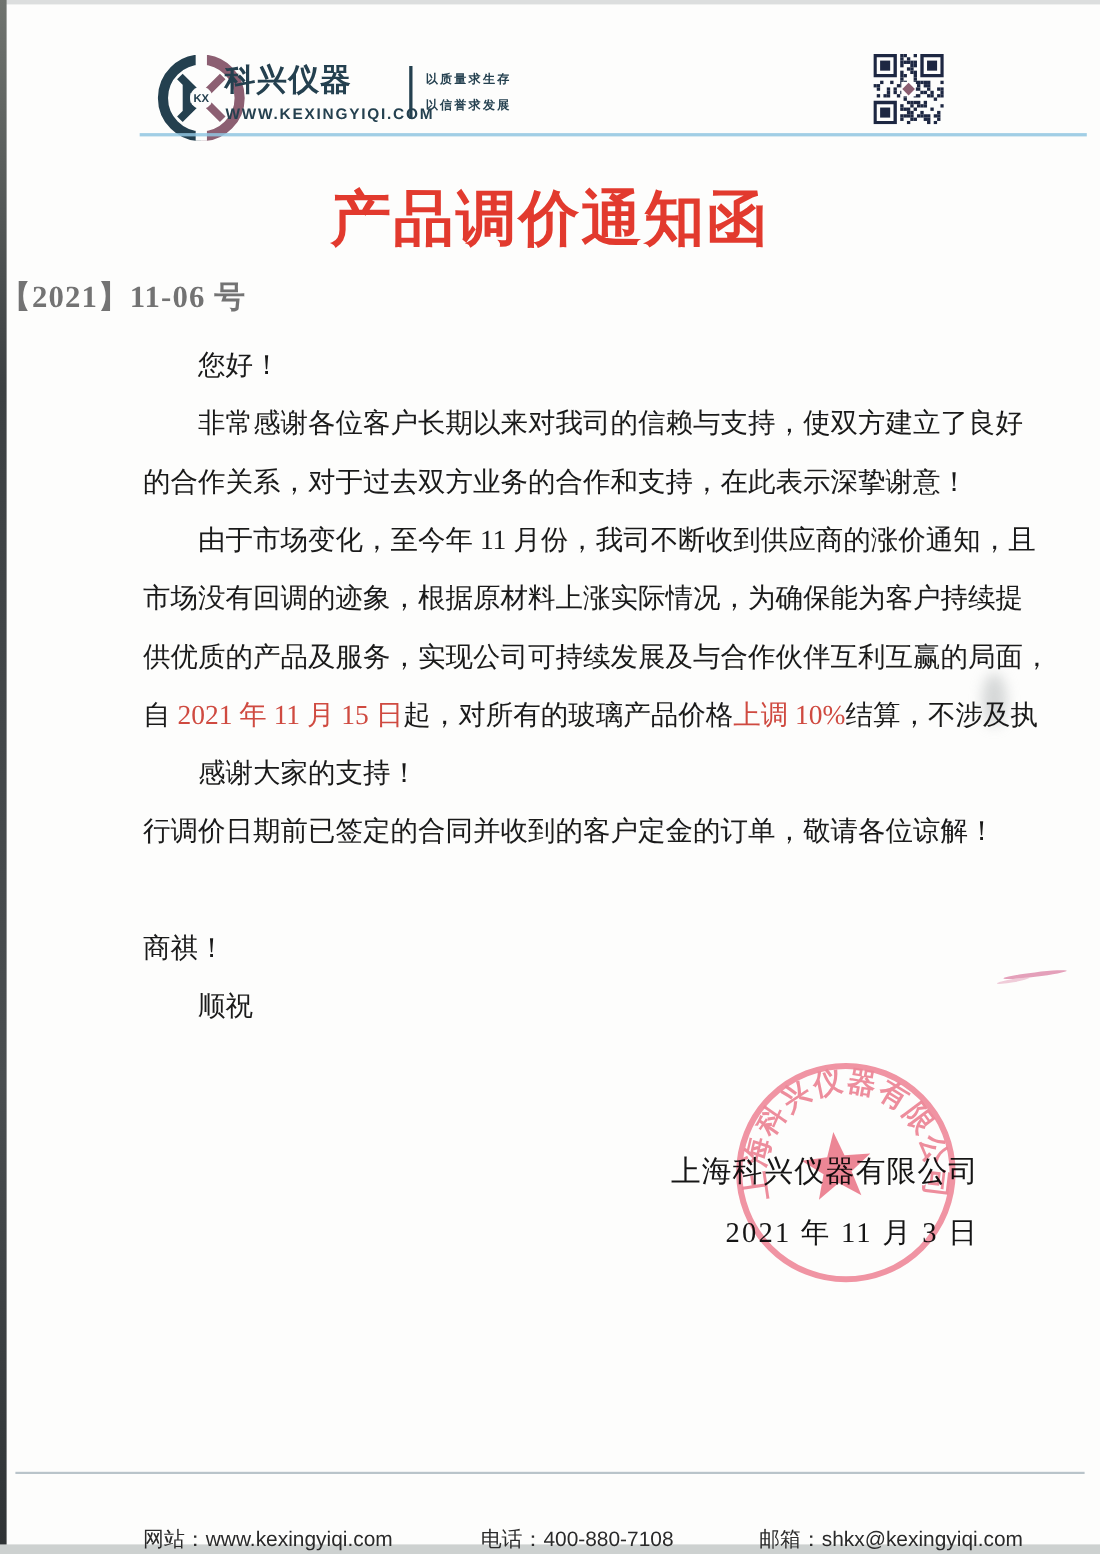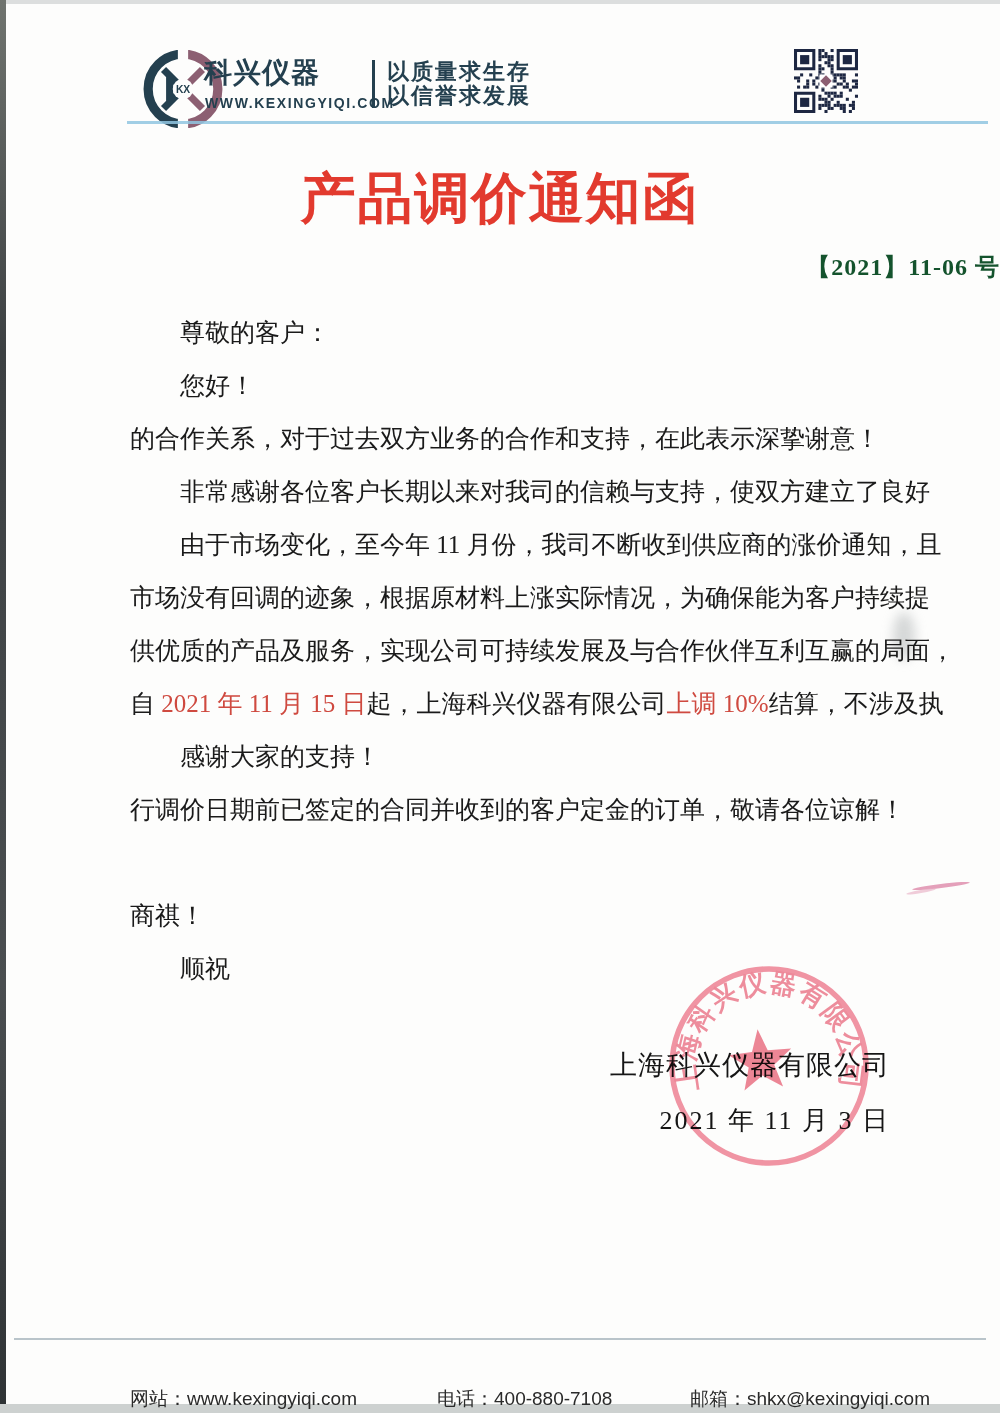--- a/index.html
+++ b/index.html
@@ -22,30 +22,30 @@
     background:#eab7cb; border-radius:50%; transform:rotate(-10deg); opacity:.7; }
 
   
   .logo-mark { position:absolute; left:142px; top:50px; }
   .brand-name { position:absolute; left:204px; top:54px; font-family:"Liberation Sans", sans-serif;
     font-weight:bold; font-size:28px; letter-spacing:1px; color:var(--brand-dark); }
   .brand-site { position:absolute; left:205px; top:95px; font-family:"Liberation Sans", sans-serif;
     font-weight:bold; font-size:14px; letter-spacing:1.6px; color:var(--brand-dark); }
   .logo-divider { position:absolute; left:372px; top:60px; width:3px; height:48px; background:var(--brand-dark); }
   .tagline { position:absolute; left:387px; top:60px; font-family:"Liberation Sans", sans-serif;
-    font-weight:bold; font-size:22px; line-height:24px; letter-spacing:2px; color:var(--brand-dark); }
+    font-weight:bold; font-size:11px; line-height:24px; letter-spacing:2px; color:var(--brand-dark); }
   .qr { position:absolute; left:794px; top:49px; width:64px; height:64px; }
   .header-rule { position:absolute; left:127px; top:121px; width:861px; height:3px;
     background:var(--rule-blue); opacity:.85; }
 
   
   .title { position:absolute; left:0; top:162px; width:100%; text-align:center;
     font-size:55px; font-weight:bold; letter-spacing:2px; color:var(--accent-red); }
-  .doc-number { position:absolute; left:0; top:251px; width:100%; text-align:right;
-    font-size:24px; font-weight:bold; letter-spacing:1px; color:#14532d; }
+  .doc-number { position:absolute; left:0; top:251px; width:100%; text-align:left;
+    font-size:28px; font-weight:bold; letter-spacing:1px; color:#737373; }
   .letter-body { position:absolute; left:130px; top:306px; width:800px; font-size:25px; }
   .letter-body .line { height:53px; line-height:53px; white-space:pre; }
   .letter-body .line.indent { padding-left:50px; }
   .letter-body .line.blank { height:53px; }
   .letter-body .red { color:var(--inline-red); }
 
   .signature-company { position:absolute; right:110px; top:1047px; font-size:27px; letter-spacing:1px; color:#151515; }
   .signature-date { position:absolute; right:110px; top:1103px; font-size:26px; letter-spacing:2px; color:#151515;text-align:right; }
 
   .stamp { position:absolute; left:663px; top:960px; width:212px; height:212px;
@@ -213,28 +213,27 @@
         <rect x="25" y="25" width="13" height="13" fill="#fff"></rect>
         <rect x="27.5" y="27.5" width="8" height="8" fill="#8c5f72" transform="rotate(45 31.5 31.5)"></rect>
       </svg>
   </div>
   <div class="header-rule"></div>
 
   <h1 class="title">产品调价通知函</h1>
   <div class="doc-number">【2021】11-06 号</div>
 
   <div class="letter-body" id="body-lines">
-      <div class="line indent"><span>尊敬的客户：</span></div>
       <div class="line indent"><span>您好！</span></div>
+      <div class="line indent"><span>非常感谢各位客户长期以来对我司的信赖与支持，使双方建立了良好</span></div>
       <div class="line"><span>的合作关系，对于过去双方业务的合作和支持，在此表示深挚谢意！</span></div>
-      <div class="line indent"><span>非常感谢各位客户长期以来对我司的信赖与支持，使双方建立了良好</span></div>
       <div class="line indent"><span>由于市场变化，至今年 11 月份，我司不断收到供应商的涨价通知，且</span></div>
       <div class="line"><span>市场没有回调的迹象，根据原材料上涨实际情况，为确保能为客户持续提</span></div>
       <div class="line"><span>供优质的产品及服务，实现公司可持续发展及与合作伙伴互利互赢的局面，</span></div>
-      <div class="line"><span>自 </span><span class="red">2021 年 11 月 15 日</span><span>起，上海科兴仪器有限公司</span><span class="red">上调 10%</span><span>结算，不涉及执</span></div>
+      <div class="line"><span>自 </span><span class="red">2021 年 11 月 15 日</span><span>起，对所有的玻璃产品价格</span><span class="red">上调 10%</span><span>结算，不涉及执</span></div>
       <div class="line indent"><span>感谢大家的支持！</span></div>
       <div class="line"><span>行调价日期前已签定的合同并收到的客户定金的订单，敬请各位谅解！</span></div>
       <div class="line blank"></div>
       <div class="line"><span>商祺！</span></div>
       <div class="line indent"><span>顺祝</span></div>
     </div>
 
   <div class="signature-company">上海科兴仪器有限公司</div>
   <div class="signature-date">2021 年 11 月 3 日</div>
 

